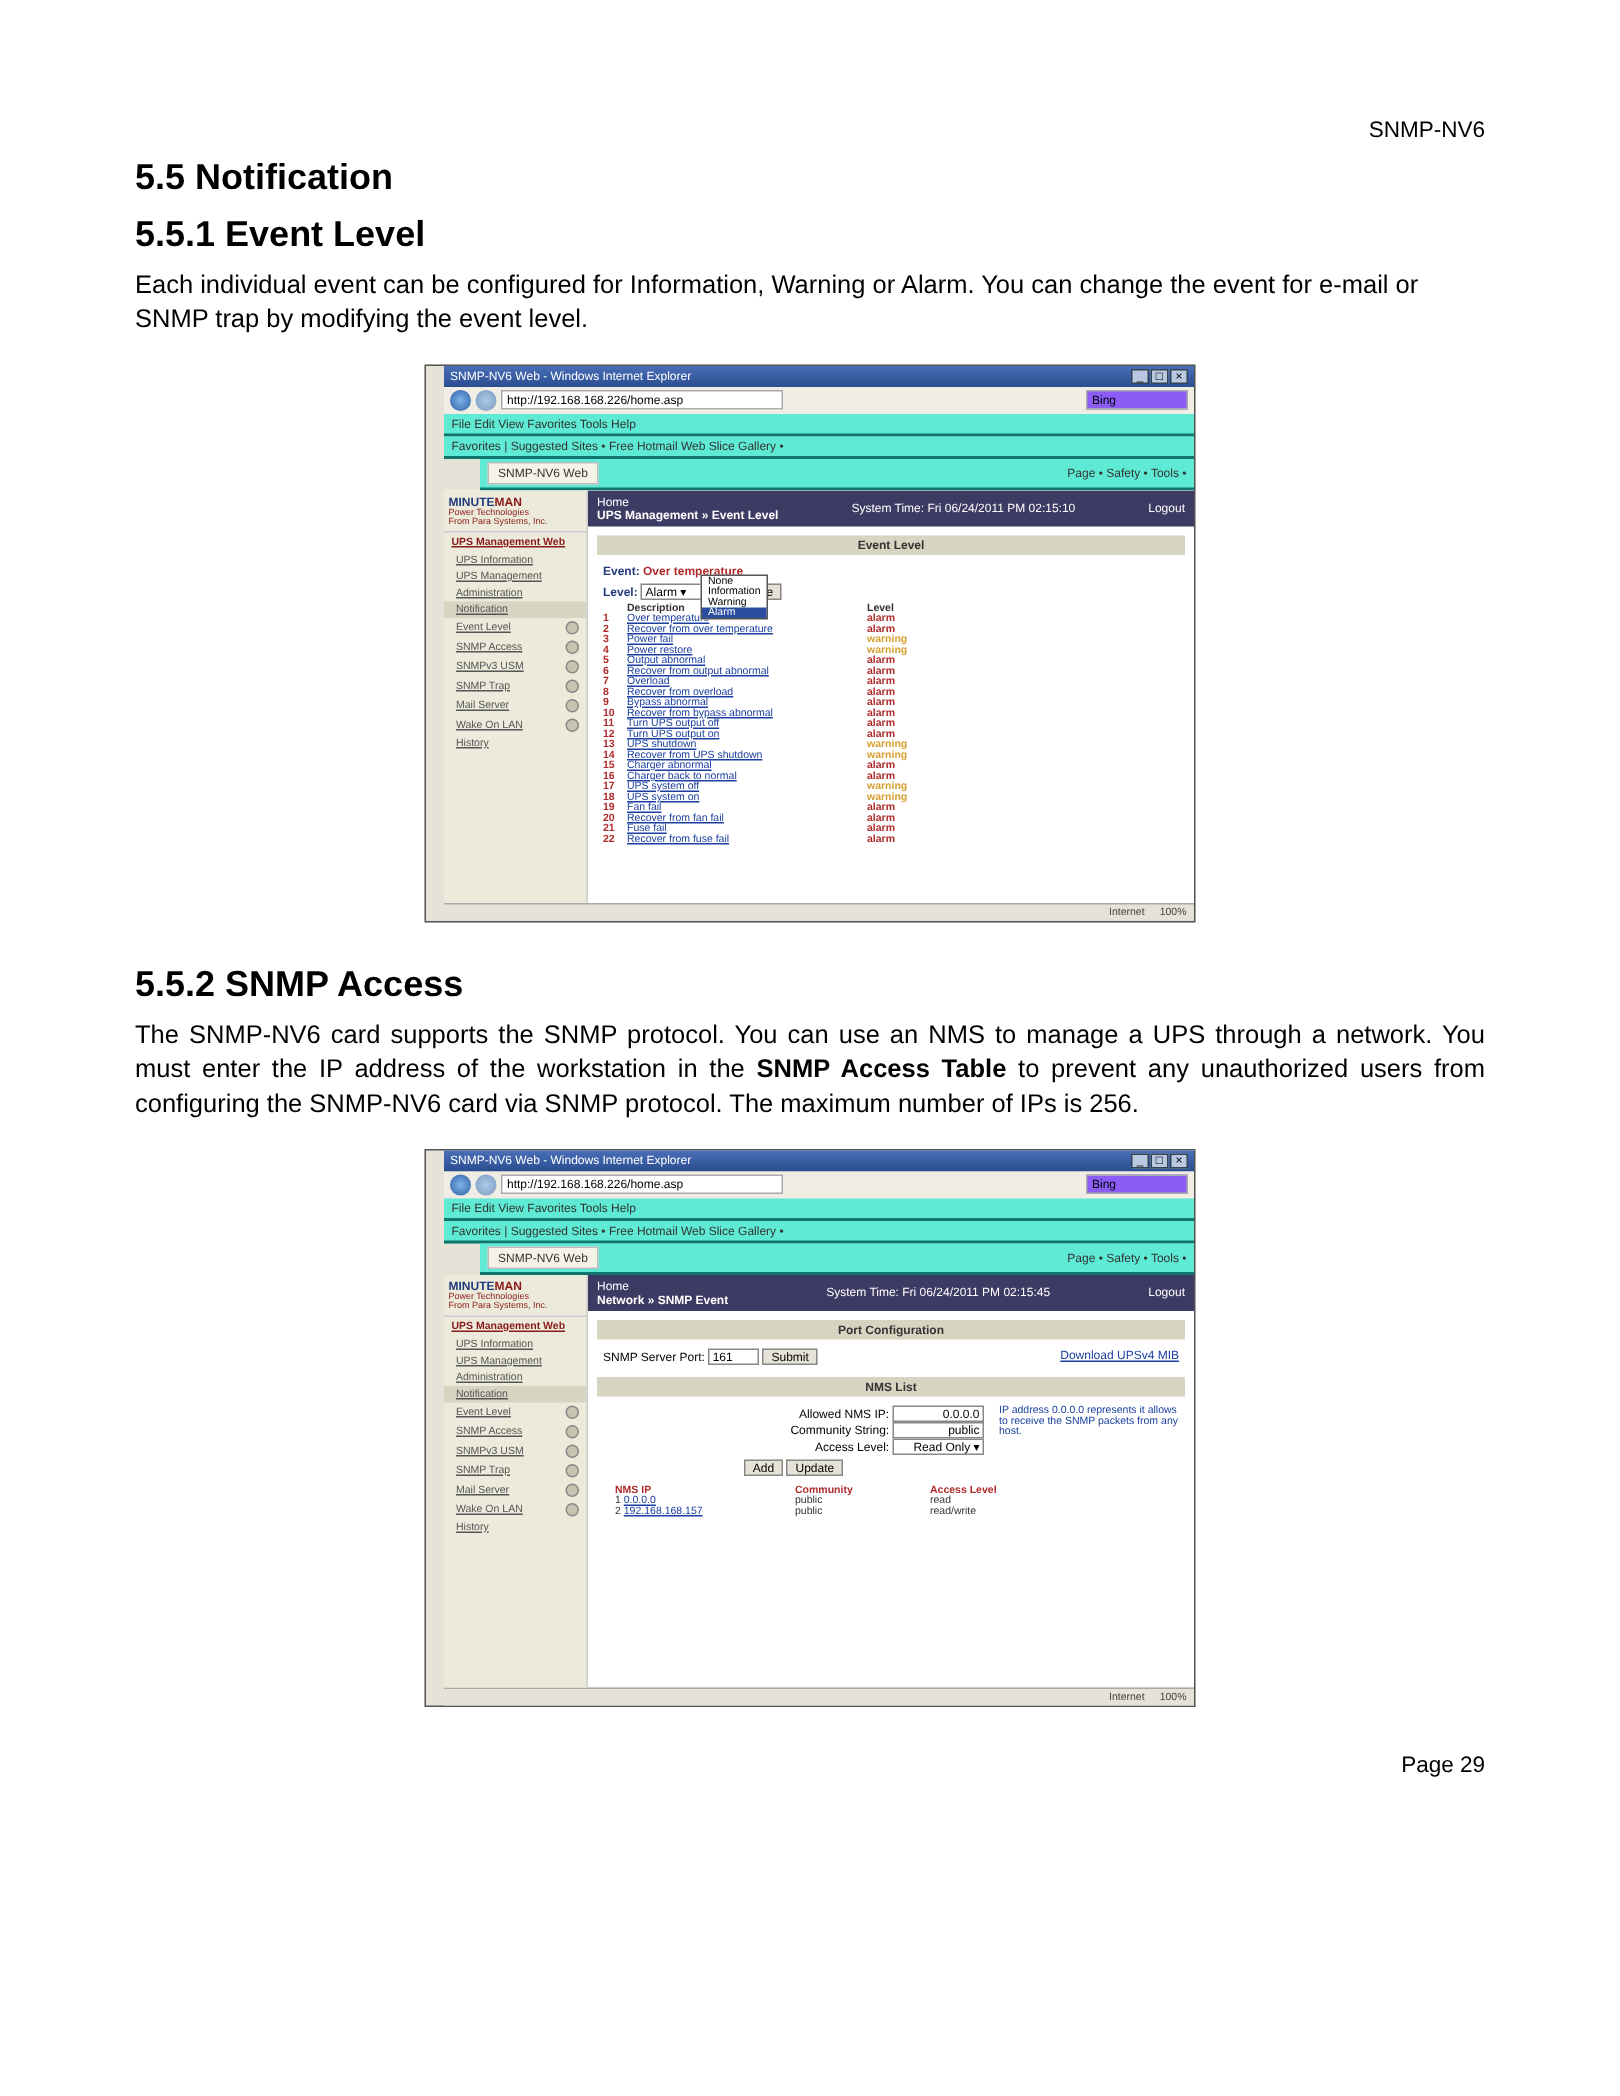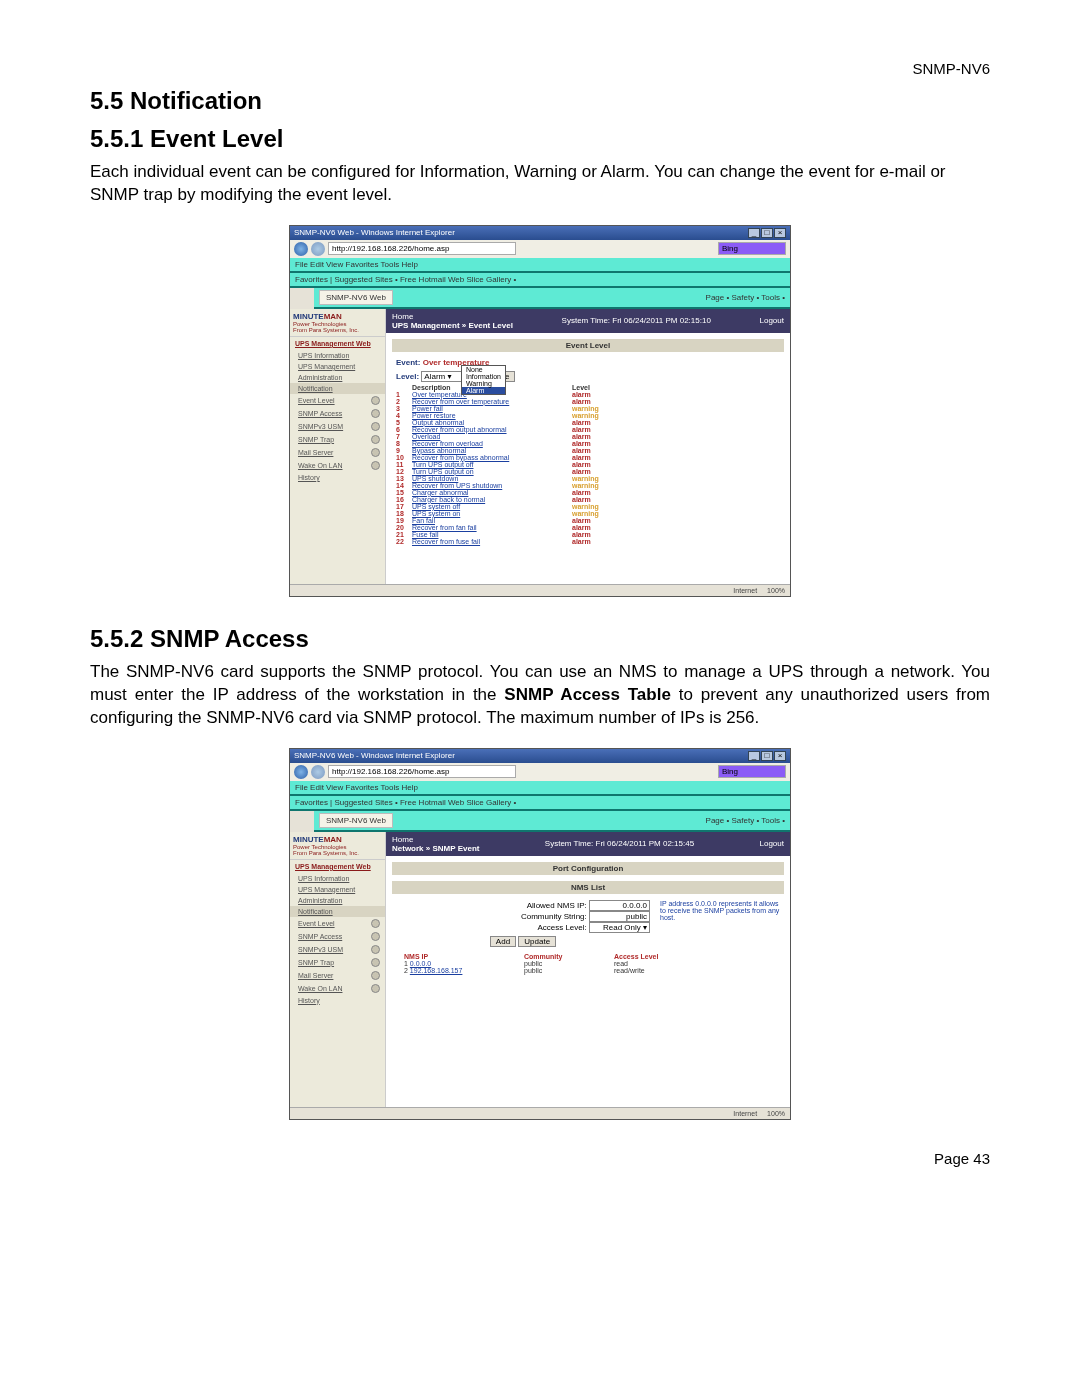--- a/index.html
+++ b/index.html
@@ -6,20 +6,21 @@
     font-family: Arial, sans-serif;
     background: #fff;
     margin: 0;
     padding: 60px 90px;
     width: 900px;
   }
   .header-right {
     text-align: right;
     font-size: 15px;
     margin-bottom: 10px;
+    margin-top: 18px;
   }
   h2 {
     font-size: 24px;
     font-weight: bold;
     margin: 10px 0 8px 0;
   }
   p.body-text {
     font-size: 17px;
     margin: 8px 0 18px 0;
     line-height: 1.35;
@@ -33,20 +34,21 @@
     margin-top: 30px;
   }
   
   .screenshot {
     width: 500px;
     margin: 0 auto 28px auto;
     border: 1px solid #555;
     font-size: 8px;
     background: #e6e2d7;
     font-family: Tahoma, Arial, sans-serif;
+    padding-left: 12px;
   }
   .ie-titlebar {
     background: linear-gradient(#4a6fb8, #2a4d8f);
     color: #fff;
     padding: 2px 4px;
     display: flex;
     justify-content: space-between;
   }
   .ie-win-buttons span {
     display:inline-block;
@@ -481,20 +483,28 @@
     <div class="main">
       <div class="main-header">
         <span>
           <a>Home</a><br>
           <span class="crumb">Network » SNMP Event</span>
         </span>
         <span>System Time: Fri 06/24/2011 PM 02:15:45</span>
         <a>Logout</a>
       </div>
       <div class="section-title-bar">Port Configuration</div>
+      <div class="form-row" style="display:flex;justify-content:space-between;">
+        <span>
+          <span>SNMP Server Port:</span>
+          <span class="sel" style="min-width:28px">161</span>
+          <span class="btn">Submit</span>
+        </span>
+        <span class="blue-link">Download UPSv4 MIB</span>
+      </div>
       <div class="section-title-bar">NMS List</div>
       <div style="display:flex;padding:2px 10px;gap:10px;">
         <div style="flex:1;text-align:right;">
           <div><span>Allowed NMS IP:</span> <span class="sel" style="min-width:55px">0.0.0.0</span></div>
           <div><span>Community String:</span> <span class="sel" style="min-width:55px">public</span></div>
           <div><span>Access Level:</span> <span class="sel" style="min-width:55px"><span>Read Only</span> ▾</span></div>
           <div style="text-align:center;margin-top:3px;">
             <span class="btn">Add</span>
             <span class="btn">Update</span>
           </div>
@@ -521,13 +531,13 @@
           </div>
       </div>
     </div>
   </div>
   <div class="statusbar">
     <span>Internet</span>
     <span>100%</span>
   </div>
 </div>
 
-<div class="footer-right">Page 43</div>
+<div class="footer-right">Page 29</div>
 
 </body></html>

